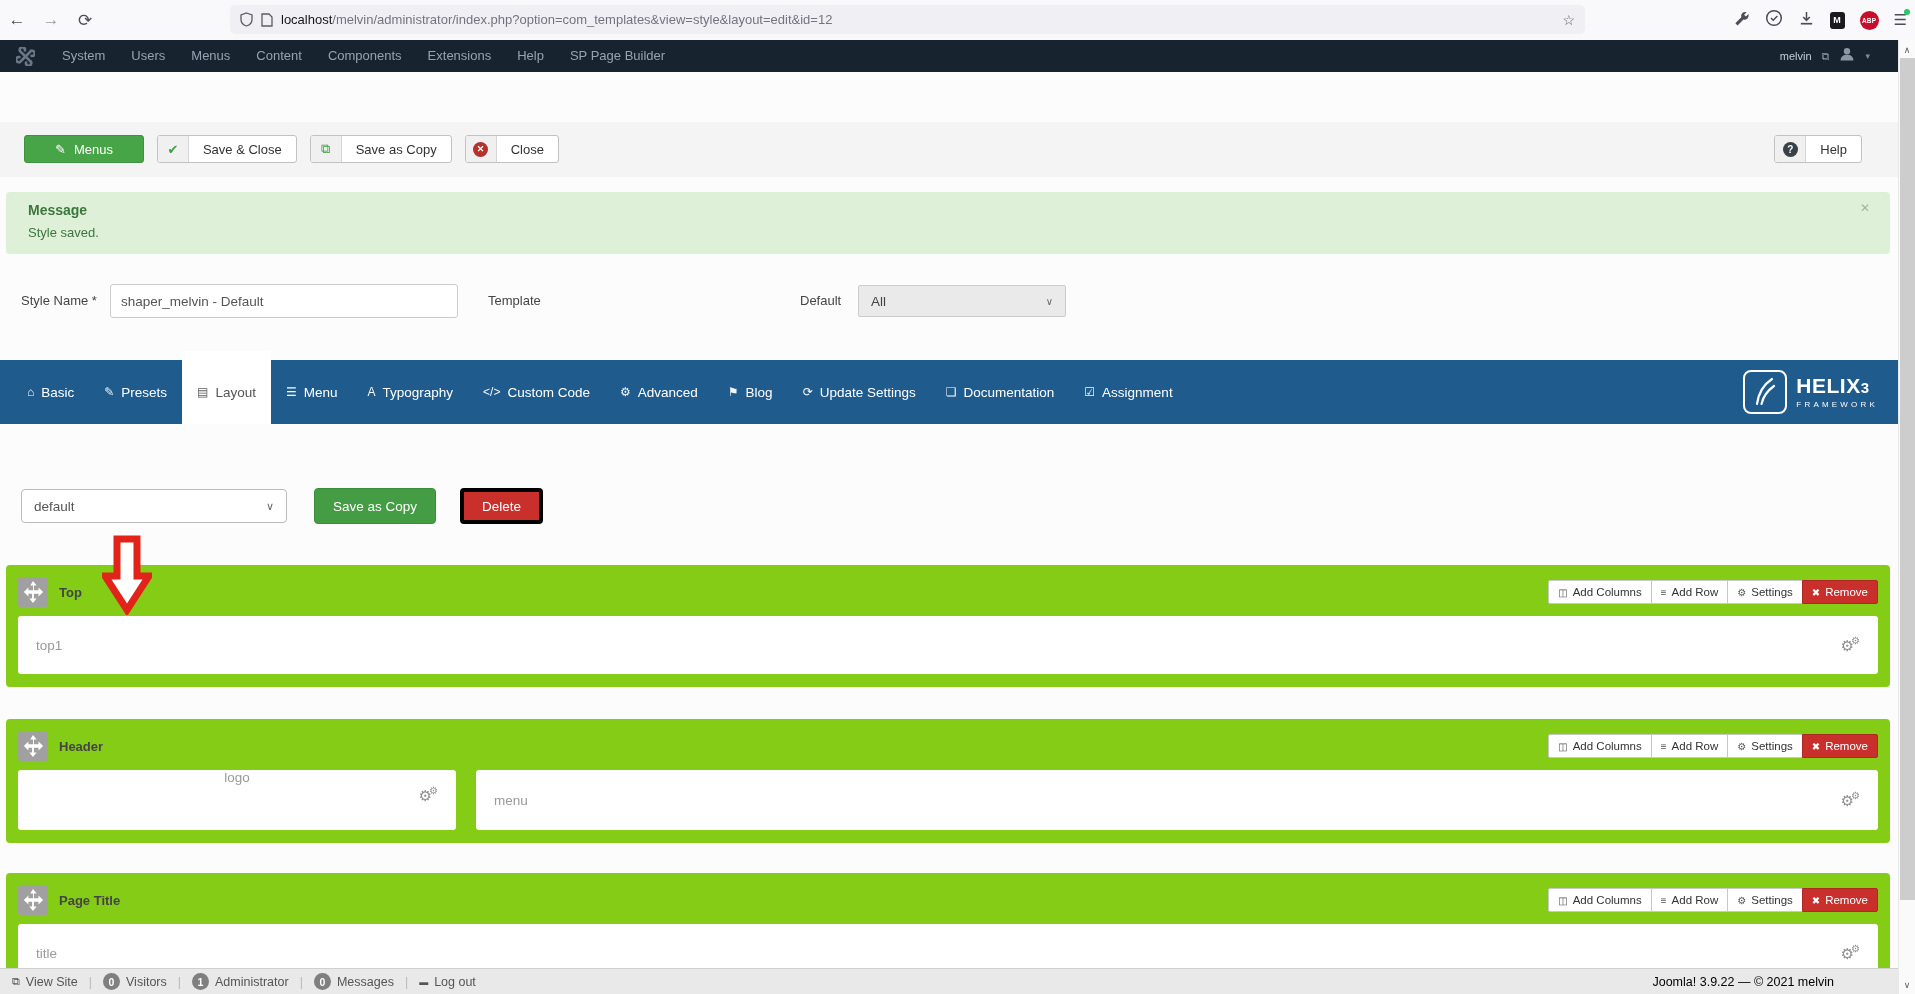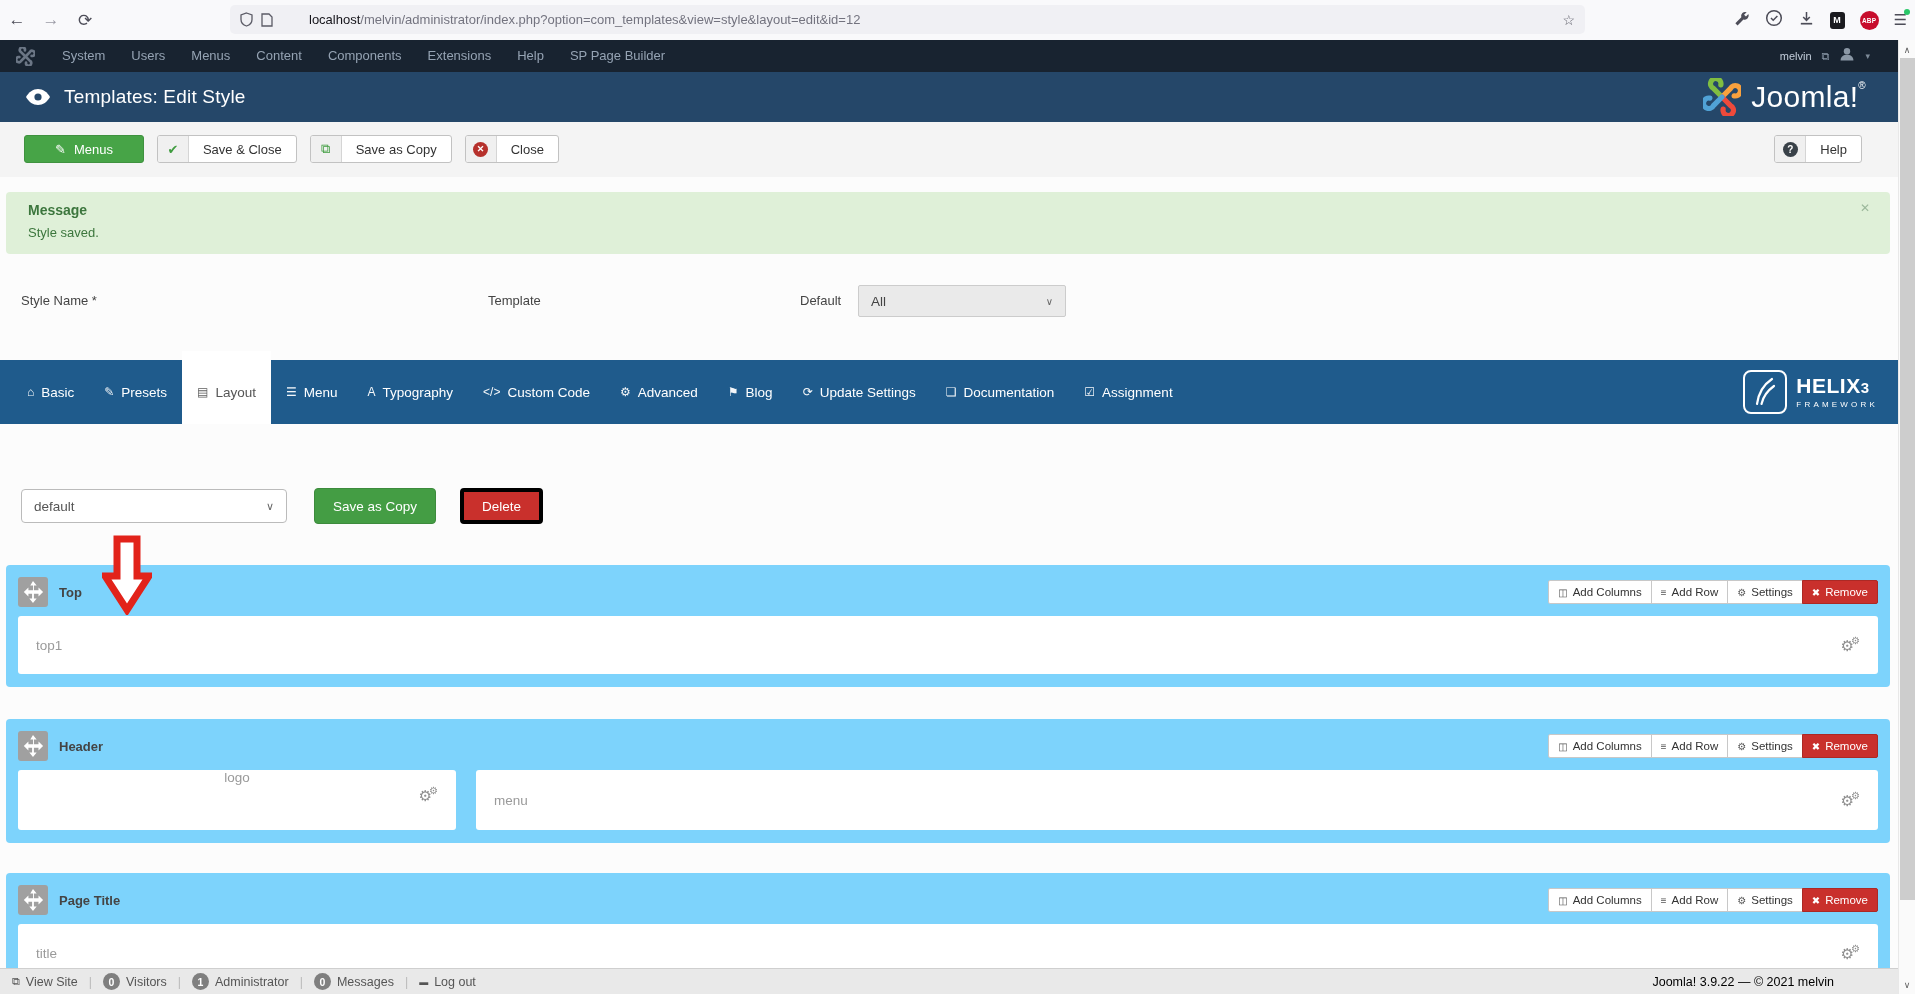--- a/index.html
+++ b/index.html
@@ -9,21 +9,21 @@
 
   
   .browser-chrome{left:0;top:0;width:1915px;height:40px;background:#f9f9fb;
     border-bottom:1px solid #dcdce1;display:flex;align-items:center;}
   .nav-btn{font-size:17px;color:#4d4d58;width:34px;text-align:center;cursor:default;}
   .nav-btn.fwd{color:#9a9aa5;}
   .url-bar{position:absolute;left:230px;top:5px;width:1355px;height:29px;background:#f0f0f4;
     border-radius:5px;display:flex;align-items:center;padding:0 10px;box-sizing:border-box;}
   .url-icon{margin-right:8px;display:flex;align-items:center;}
   .url-text{font-size:13px;white-space:nowrap;overflow:hidden;}
-  .url-host{color:#15141a;margin-left:28px;}
+  .url-host{color:#15141a;}
   .url-path{color:#73737f;margin-top:10px;}
   .url-star{margin-left:auto;font-size:14px;color:#5b5b66;}
   .chrome-right{position:absolute;right:8px;top:0;height:40px;display:flex;align-items:center;gap:15px;}
   .ext-m{width:15px;height:17px;background:#1b1b1f;border-radius:3px;color:#fff;font-size:9px;
     font-weight:bold;display:flex;align-items:center;justify-content:center;}
   .abp{width:19px;height:19px;background:#c70d2c;border-radius:50%;color:#fff;font-size:6.5px;
     font-weight:bold;display:flex;align-items:center;justify-content:center;letter-spacing:.2px;}
   .burger{font-size:15px;color:#4d4d58;position:relative;}
   .burger .dot{position:absolute;right:-3px;top:-2px;width:6px;height:6px;border-radius:50%;background:#2ac769;}
 
@@ -100,21 +100,21 @@
   .preset-select .sel-caret{margin-left:auto;font-size:11px;color:#666;}
   .btn-green{position:absolute;left:314px;top:-1px;height:36px;background:#449d44;border:1px solid #3d8b3d;
     border-radius:4px;color:#fff;font-size:13.5px;display:flex;align-items:center;padding:0 18px;box-sizing:border-box;}
   .btn-red{position:absolute;left:460px;top:-1px;height:36px;background:#c9302c;border:4px solid #000000;
     border-radius:4px;color:#fff;font-size:13.5px;display:flex;align-items:center;padding:0 18px;box-sizing:border-box;}
 
   
   .red-arrow{left:102px;top:358px;width:50px;height:80px;z-index:6;}
 
   
-  .section{left:6px;width:1884px;background:#7dd3fc;border-radius:4px;box-sizing:border-box;padding:12px;}
+  .section{left:6px;width:1884px;background:#84cc16;border-radius:4px;box-sizing:border-box;padding:12px;}
   .sec-top{top:388px;height:122px;}
   .sec-header{top:542px;height:124px;}
   .sec-pagetitle{top:696px;height:150px;}
   .sec-head{display:flex;align-items:center;height:30px;}
   .move-box{width:30px;height:30px;background:#a0a0a0;border-radius:3px;display:flex;align-items:center;justify-content:center;}
   .sec-title{font-size:13px;font-weight:bold;color:#444;margin-left:11px;}
   .sec-btns{margin-left:auto;display:flex;}
   .sbtn{display:flex;align-items:center;gap:5px;height:24px;background:#fff;border:1px solid #c8c8c8;
     padding:0 9px;font-size:11.5px;color:#333;box-sizing:border-box;margin-left:-1px;}
   .sbtn:first-child{border-radius:2px 0 0 2px;}
@@ -235,35 +235,20 @@
       <span>
         <svg width="16" height="16" viewBox="0 0 20 20">
             <circle cx="10" cy="6.5" r="4" fill="#8a97a5"></circle>
             <path d="M2 18c0-4.5 3.5-7 8-7s8 2.5 8 7z" fill="#8a97a5"></path>
           </svg>
       </span>
       <span class="adm-caret">▾</span>
     </div>
   </div>
 
-  <div class="abs page-header">
-    <span class="eye-wrap">
-      <svg width="24" height="16" viewBox="0 0 24 16">
-          <path d="M12 0C7 0 2.8 3 0 8c2.8 5 7 8 12 8s9.2-3 12-8C21.2 3 17 0 12 0z" fill="#fff"></path>
-          <circle cx="12" cy="8" r="3.6" fill="#254769"></circle>
-        </svg>
-    </span>
-    <span class="page-title">Templates: Edit Style</span>
-    <div class="brand">
-      <svg width="38" height="38" viewBox="0 0 40 40">
-          <use href="#jlogo"></use>
-        </svg>
-      <span class="brand-text"><span>Joomla!</span><sup>®</sup></span>
-    </div>
-  </div>
 
   <div class="abs toolbar-band">
     <div class="tb-group">
       <div class="btn-save">
         <span>✎</span>
         <span>Menus</span>
       </div>
       <div class="btn-plain">
         <span class="ic">
             <span class="ic-green">✔</span>
@@ -296,20 +281,21 @@
   <div class="abs content">
 
     <div class="abs message-box">
       <span class="msg-title">Message</span>
       <span class="msg-body">Style saved.</span>
       <span class="msg-close">✕</span>
     </div>
 
     <div class="abs form-row">
       <span class="f-label" style="left:21px;">Style Name *</span>
+      <input class="f-input" style="left: 110px; width: 348px;" value="shaper_melvin - Default">
       <span class="f-label" style="left:488px;">Template</span>
       <span class="f-label" style="left:800px;">Default</span>
       <div class="f-select" style="left:858px;width:208px;">
         <span>All</span>
         <span class="sel-caret">∨</span>
       </div>
     </div>
 
     <div class="abs tab-bar">
       <div class="tab">

